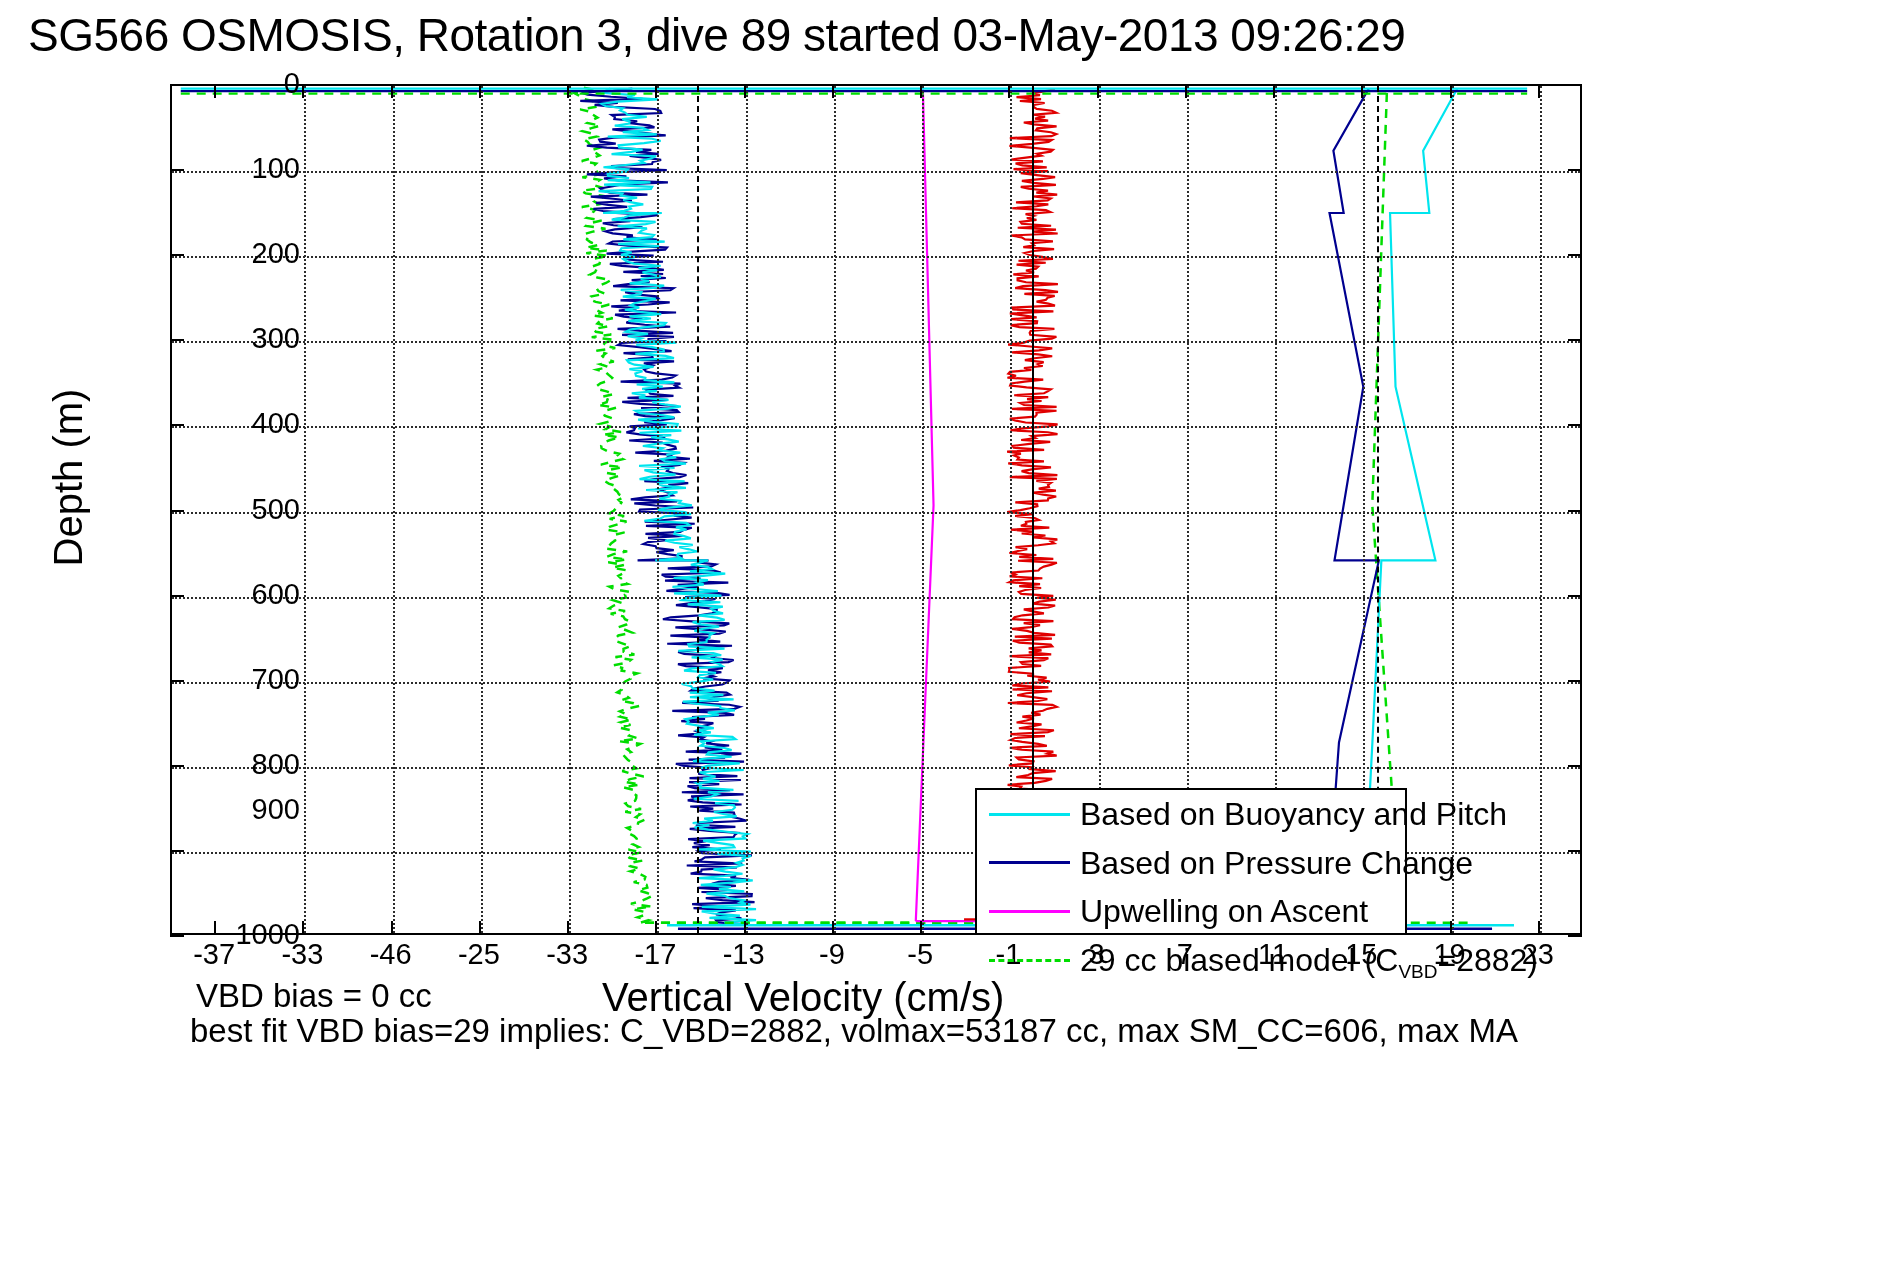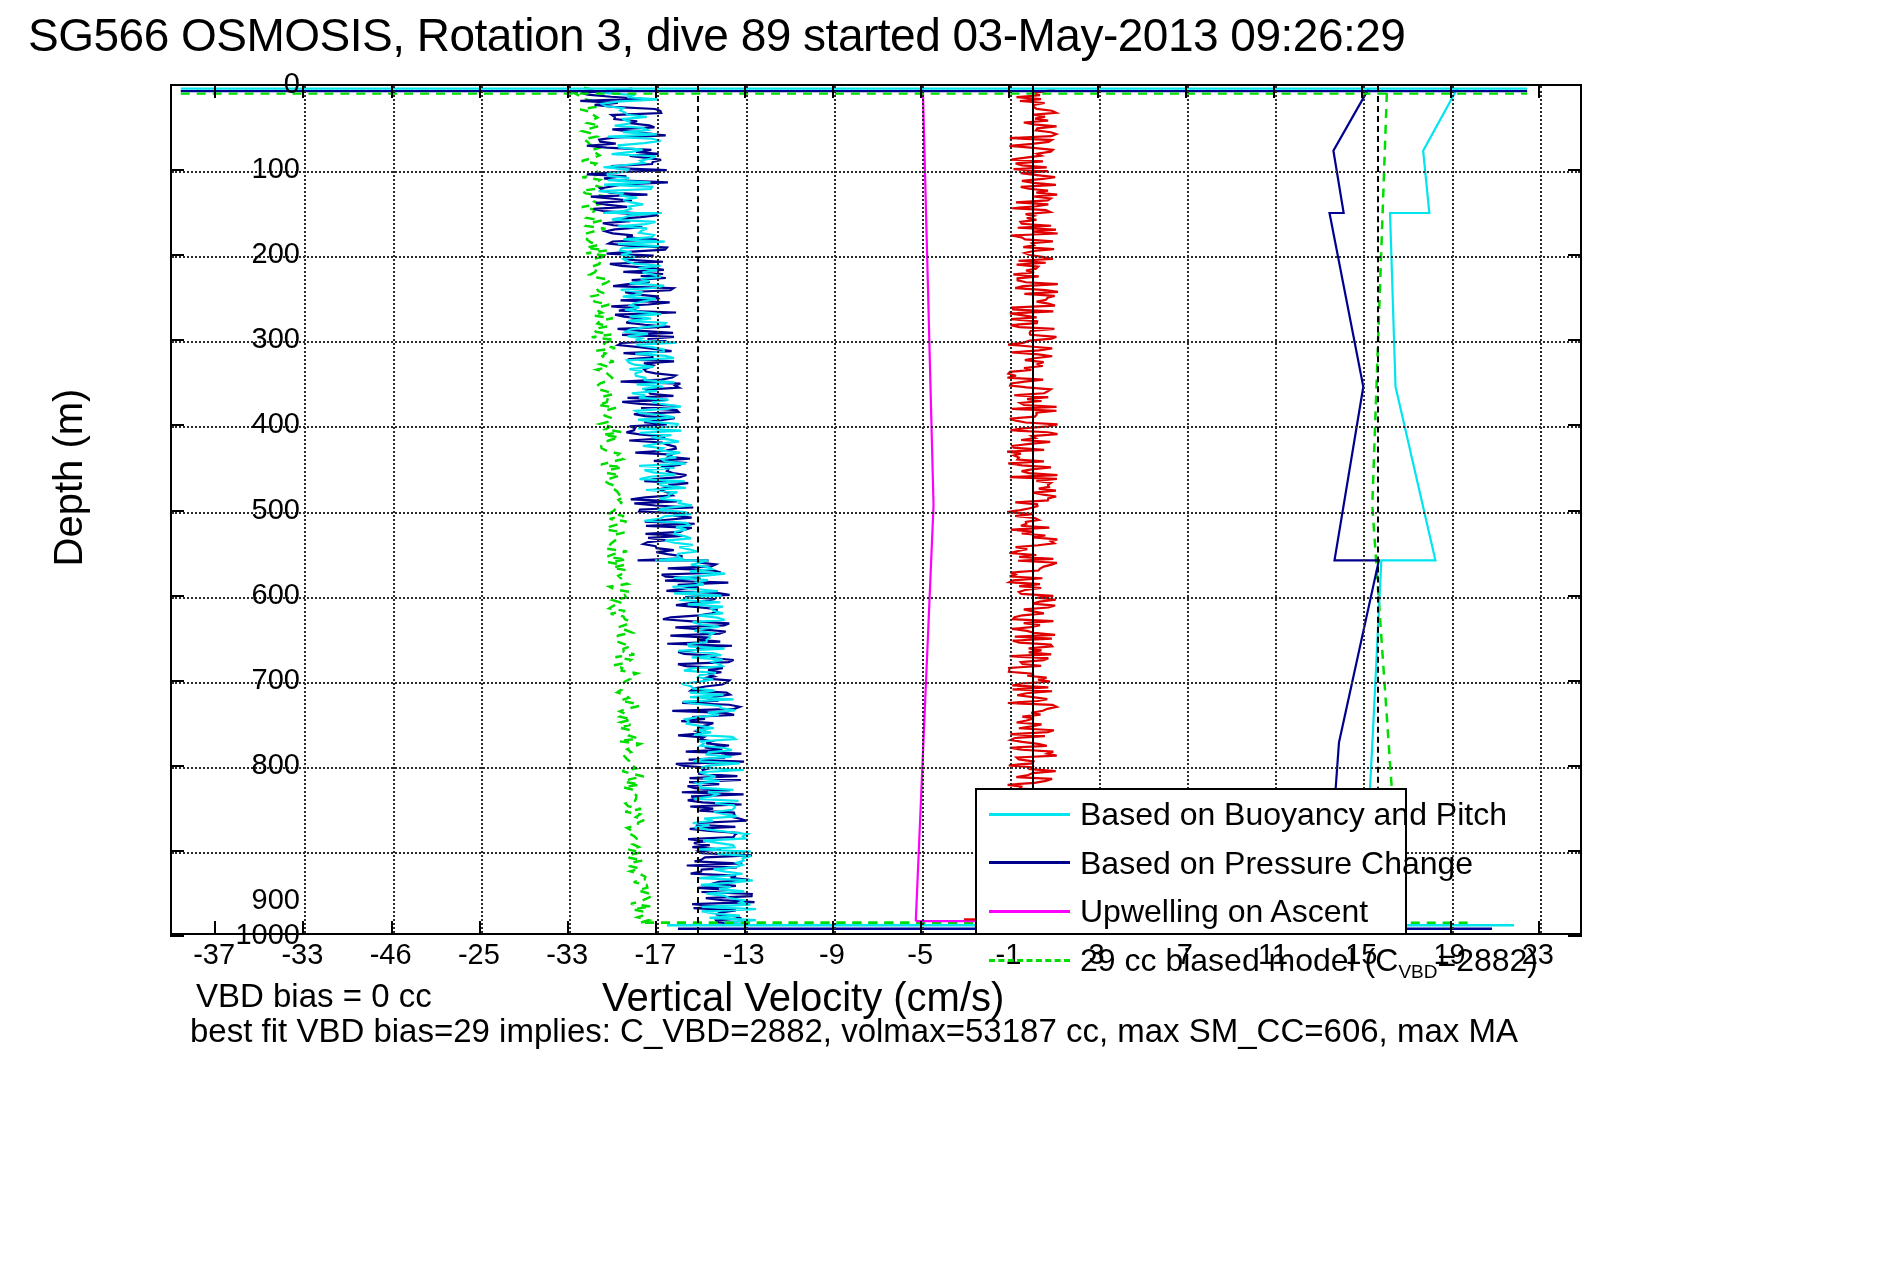--- a/index.html
+++ b/index.html
@@ -223,18 +223,18 @@
 <div class="ytick-mark r" style="top: 509.5px;"></div>
 <div class="ytick" style="top: 579.6px; text-align: right;">600</div>
 <div class="ytick-mark" style="top: 594.6px;"></div>
 <div class="ytick-mark r" style="top: 594.6px;"></div>
 <div class="ytick" style="top: 664.7px;">700</div>
 <div class="ytick-mark" style="top: 679.7px;"></div>
 <div class="ytick-mark r" style="top: 679.7px;"></div>
 <div class="ytick" style="top: 749.8px;">800</div>
 <div class="ytick-mark" style="top: 764.8px;"></div>
 <div class="ytick-mark r" style="top: 764.8px;"></div>
-<div class="ytick" style="top: 885px;">900</div>
+<div class="ytick" style="top: 795px;">900</div>
 <div class="ytick-mark" style="top: 849.9px;"></div>
 <div class="ytick-mark r" style="top: 849.9px;"></div>
 <div class="ytick" style="top: 920px;">1000</div>
 <div class="ytick-mark" style="top: 935px;"></div>
 <div class="ytick-mark r" style="top: 935px;"></div>
 
 </body></html>

